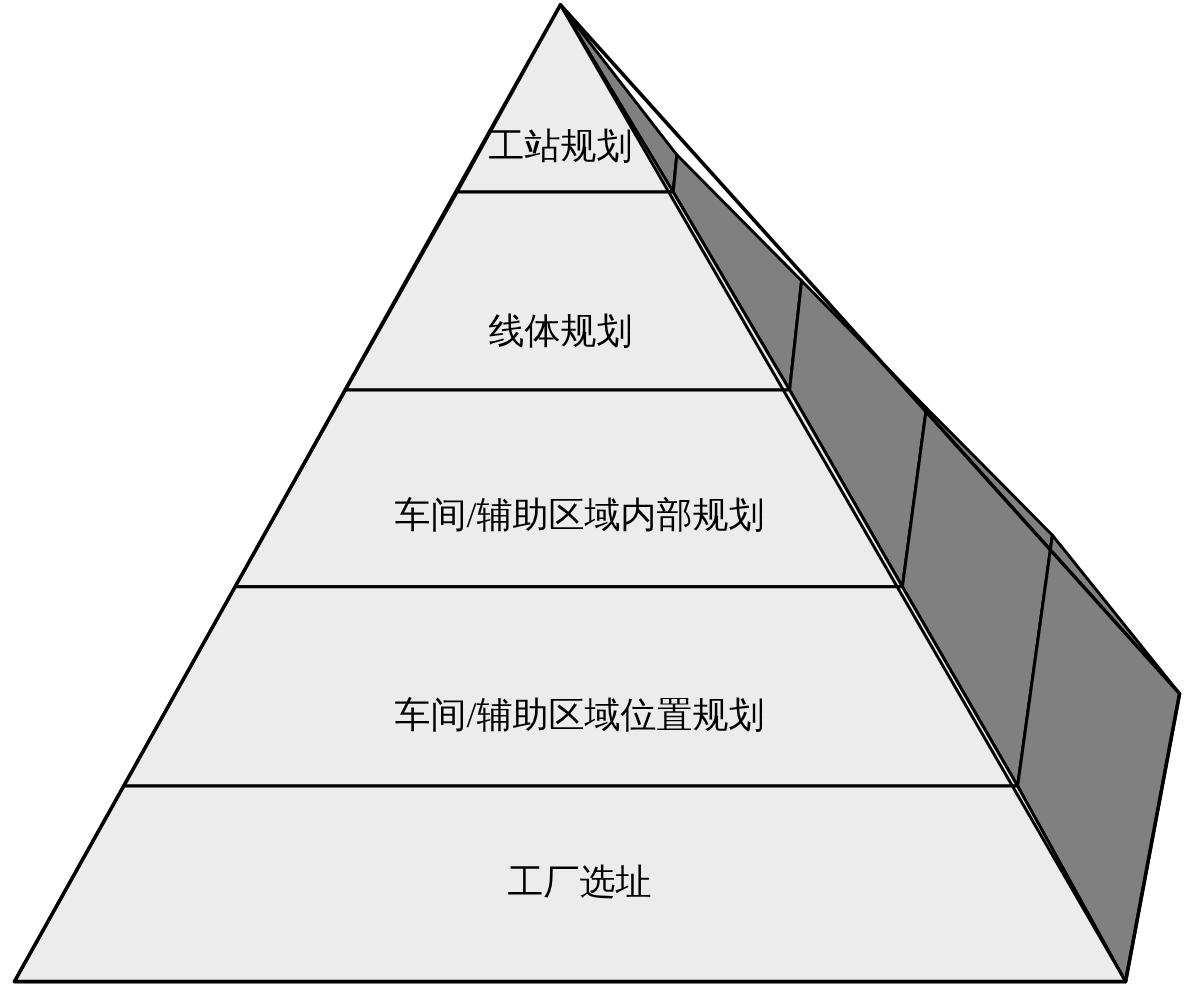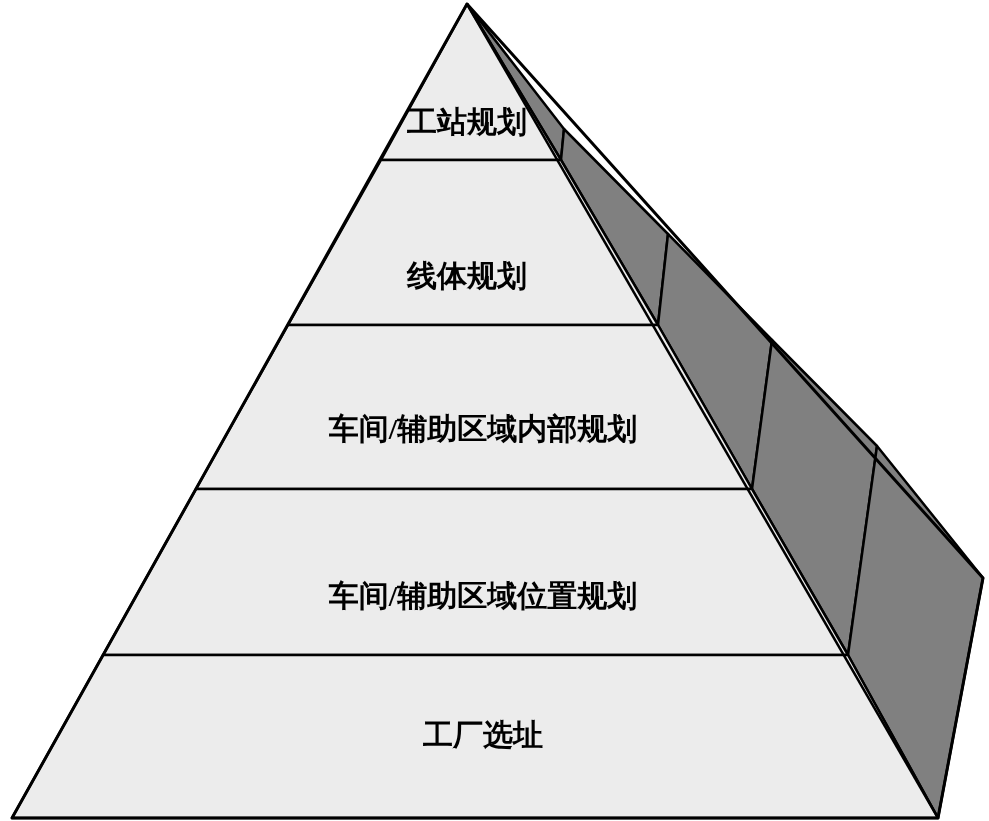--- a/index.html
+++ b/index.html
@@ -11,21 +11,20 @@
   body {
     width: 989px;
     height: 821px;
     font-family: "Liberation Serif", "DejaVu Serif", serif;
     overflow: hidden;
   }
   #diagram-root {
     position: relative;
     width: 989px;
     height: 619px;
-    font-weight: bold;
   }
   svg.pyramid-svg {
     display: block;
     width: 989px;
     height: 821px;
   }
   .layer-label {
     font-family: "Liberation Serif", "DejaVu Serif", serif;
     fill: #000000;
     text-anchor: middle;

